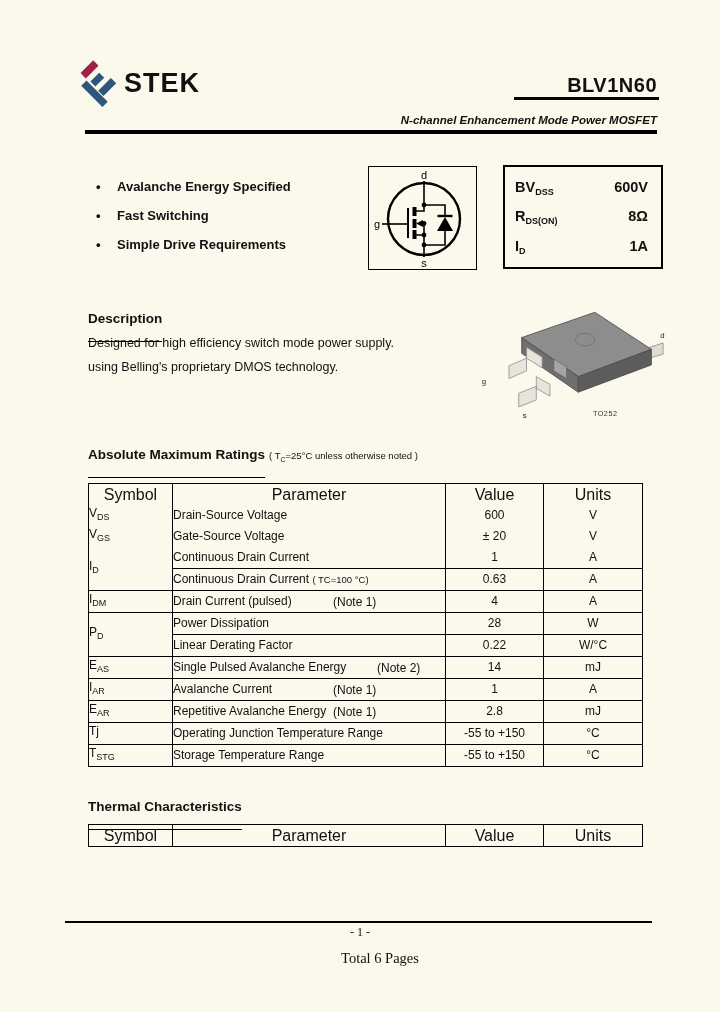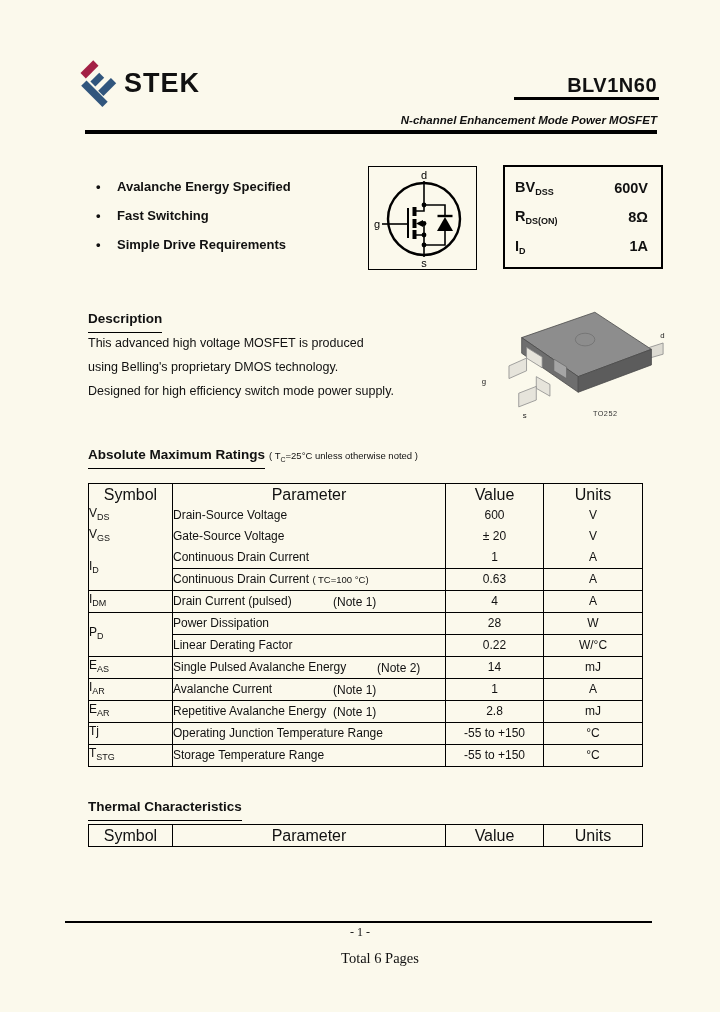--- a/index.html
+++ b/index.html
@@ -17,24 +17,24 @@
   #subtitle{right:63px;top:114px;font-size:11.5px;font-weight:bold;font-style:italic;}
   #top-rule{left:85px;top:130px;width:572px;height:3.5px;background:#000;}
   
   #features{left:96px;top:172px;list-style:none;margin:0;padding:0;}
   #features li{display:flex;align-items:center;height:29px;font-size:13px;font-weight:bold;}
   #features li .bullet{width:21px;font-size:13px;font-weight:bold;}
   
   #symbol-box{left:368px;top:166px;width:107px;height:102px;border:1.5px solid #000;}
   #key-specs{left:503px;top:165px;width:133px;height:100px;border:2px solid #000;
     display:flex;flex-direction:column;justify-content:space-evenly;padding:0 13px 0 10px;}
-  .ks-row{display:flex;justify-content:space-between;align-items:center;font-weight:bold;font-size:14.5px;}
+  .ks-row{display:flex;justify-content:space-between;align-items:flex-start;font-weight:bold;font-size:14.5px;}
   .sub{font-size:9px;vertical-align:-2.5px;letter-spacing:0;}
   
-  .h2{font-size:13.5px;font-weight:bold;border-bottom:1.5px solid #000;padding-bottom:6px;display:inline-block;}
+  .h2{font-size:13.5px;font-weight:bold;border-bottom:1.5px solid #000;padding-bottom:15px;display:inline-block;}
   #desc-head{left:88px;top:309px;}
   #desc-body{left:88px;top:331px;font-size:12.5px;line-height:24px;}
   
   #amr-head{left:88px;top:445px;}
   #thermal-head{left:88px;top:797px;}
   .cond{font-size:9.5px;font-weight:normal;margin-left:4px;}
   .cond .sub{font-size:7px;}
   
   table.spec{border-collapse:collapse;table-layout:fixed;}
   #abs-table{left:88px;top:483px;}
@@ -135,23 +135,22 @@
     <span>8Ω</span>
   </div>
   <div class="ks-row">
     <span><span>I</span><span class="sub">D</span></span>
     <span>1A</span>
   </div>
 </div>
 
 <div class="abs" id="desc-head"><span class="h2">Description</span></div>
 <div class="abs" id="desc-body">
-  <div>This advanced high voltage MOSFET is produced</div>
+  <div>Designed for high efficiency switch mode power supply.</div>
   <div>using Belling's proprietary DMOS technology.</div>
-  <div>Designed for high efficiency switch mode power supply.</div>
 </div>
 
 <svg class="abs" style="left:468px;top:298px;" width="200" height="128" viewBox="0 0 205 130">
 
   <polygon points="186,50 200,45.5 200,57 186,61" fill="#DDDBD2" stroke="#888" stroke-width="0.8"></polygon>
   <text x="197" y="40" font-size="8" fill="#222">d</text>
 
   <polygon points="55,40 130,14 188,52 113,80" fill="#8D8D8D" stroke="#4a4a4a" stroke-width="0.8"></polygon>
   <polygon points="55,40 113,80 113,96 55,56" fill="#6E6E6E" stroke="#4a4a4a" stroke-width="0.8"></polygon>
   <polygon points="113,80 188,52 188,68 113,96" fill="#5C5C5C" stroke="#4a4a4a" stroke-width="0.8"></polygon>

